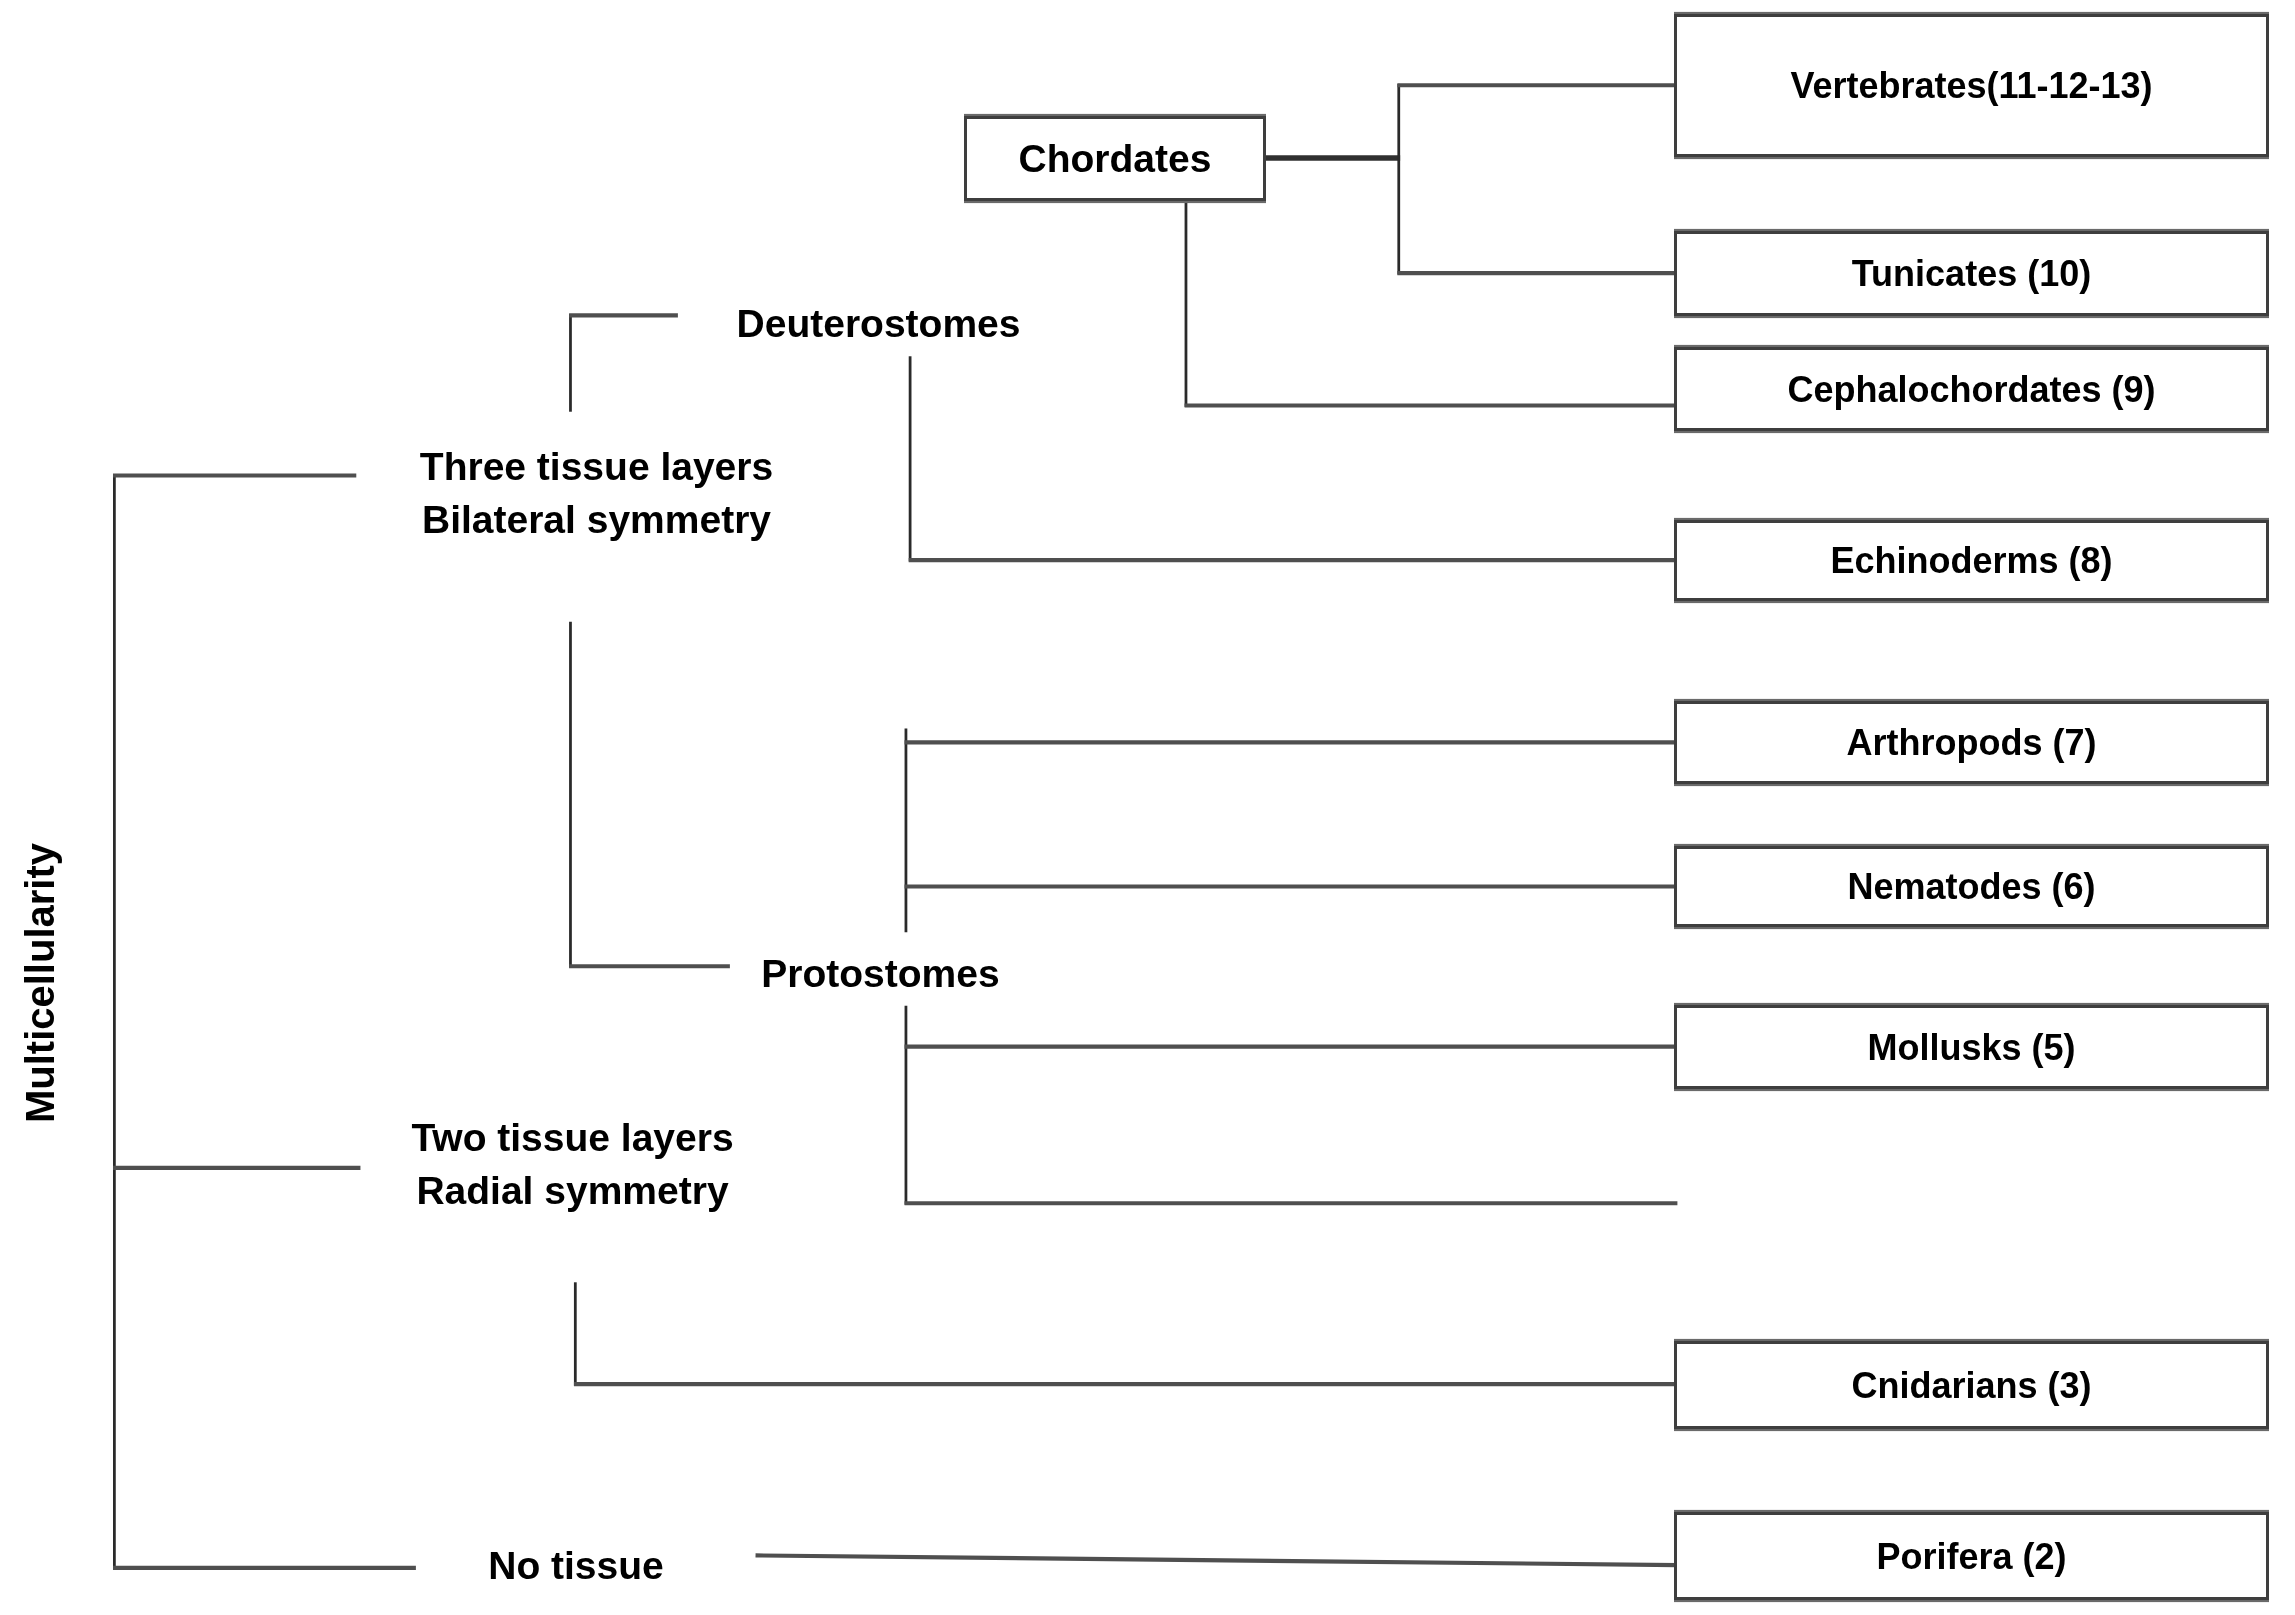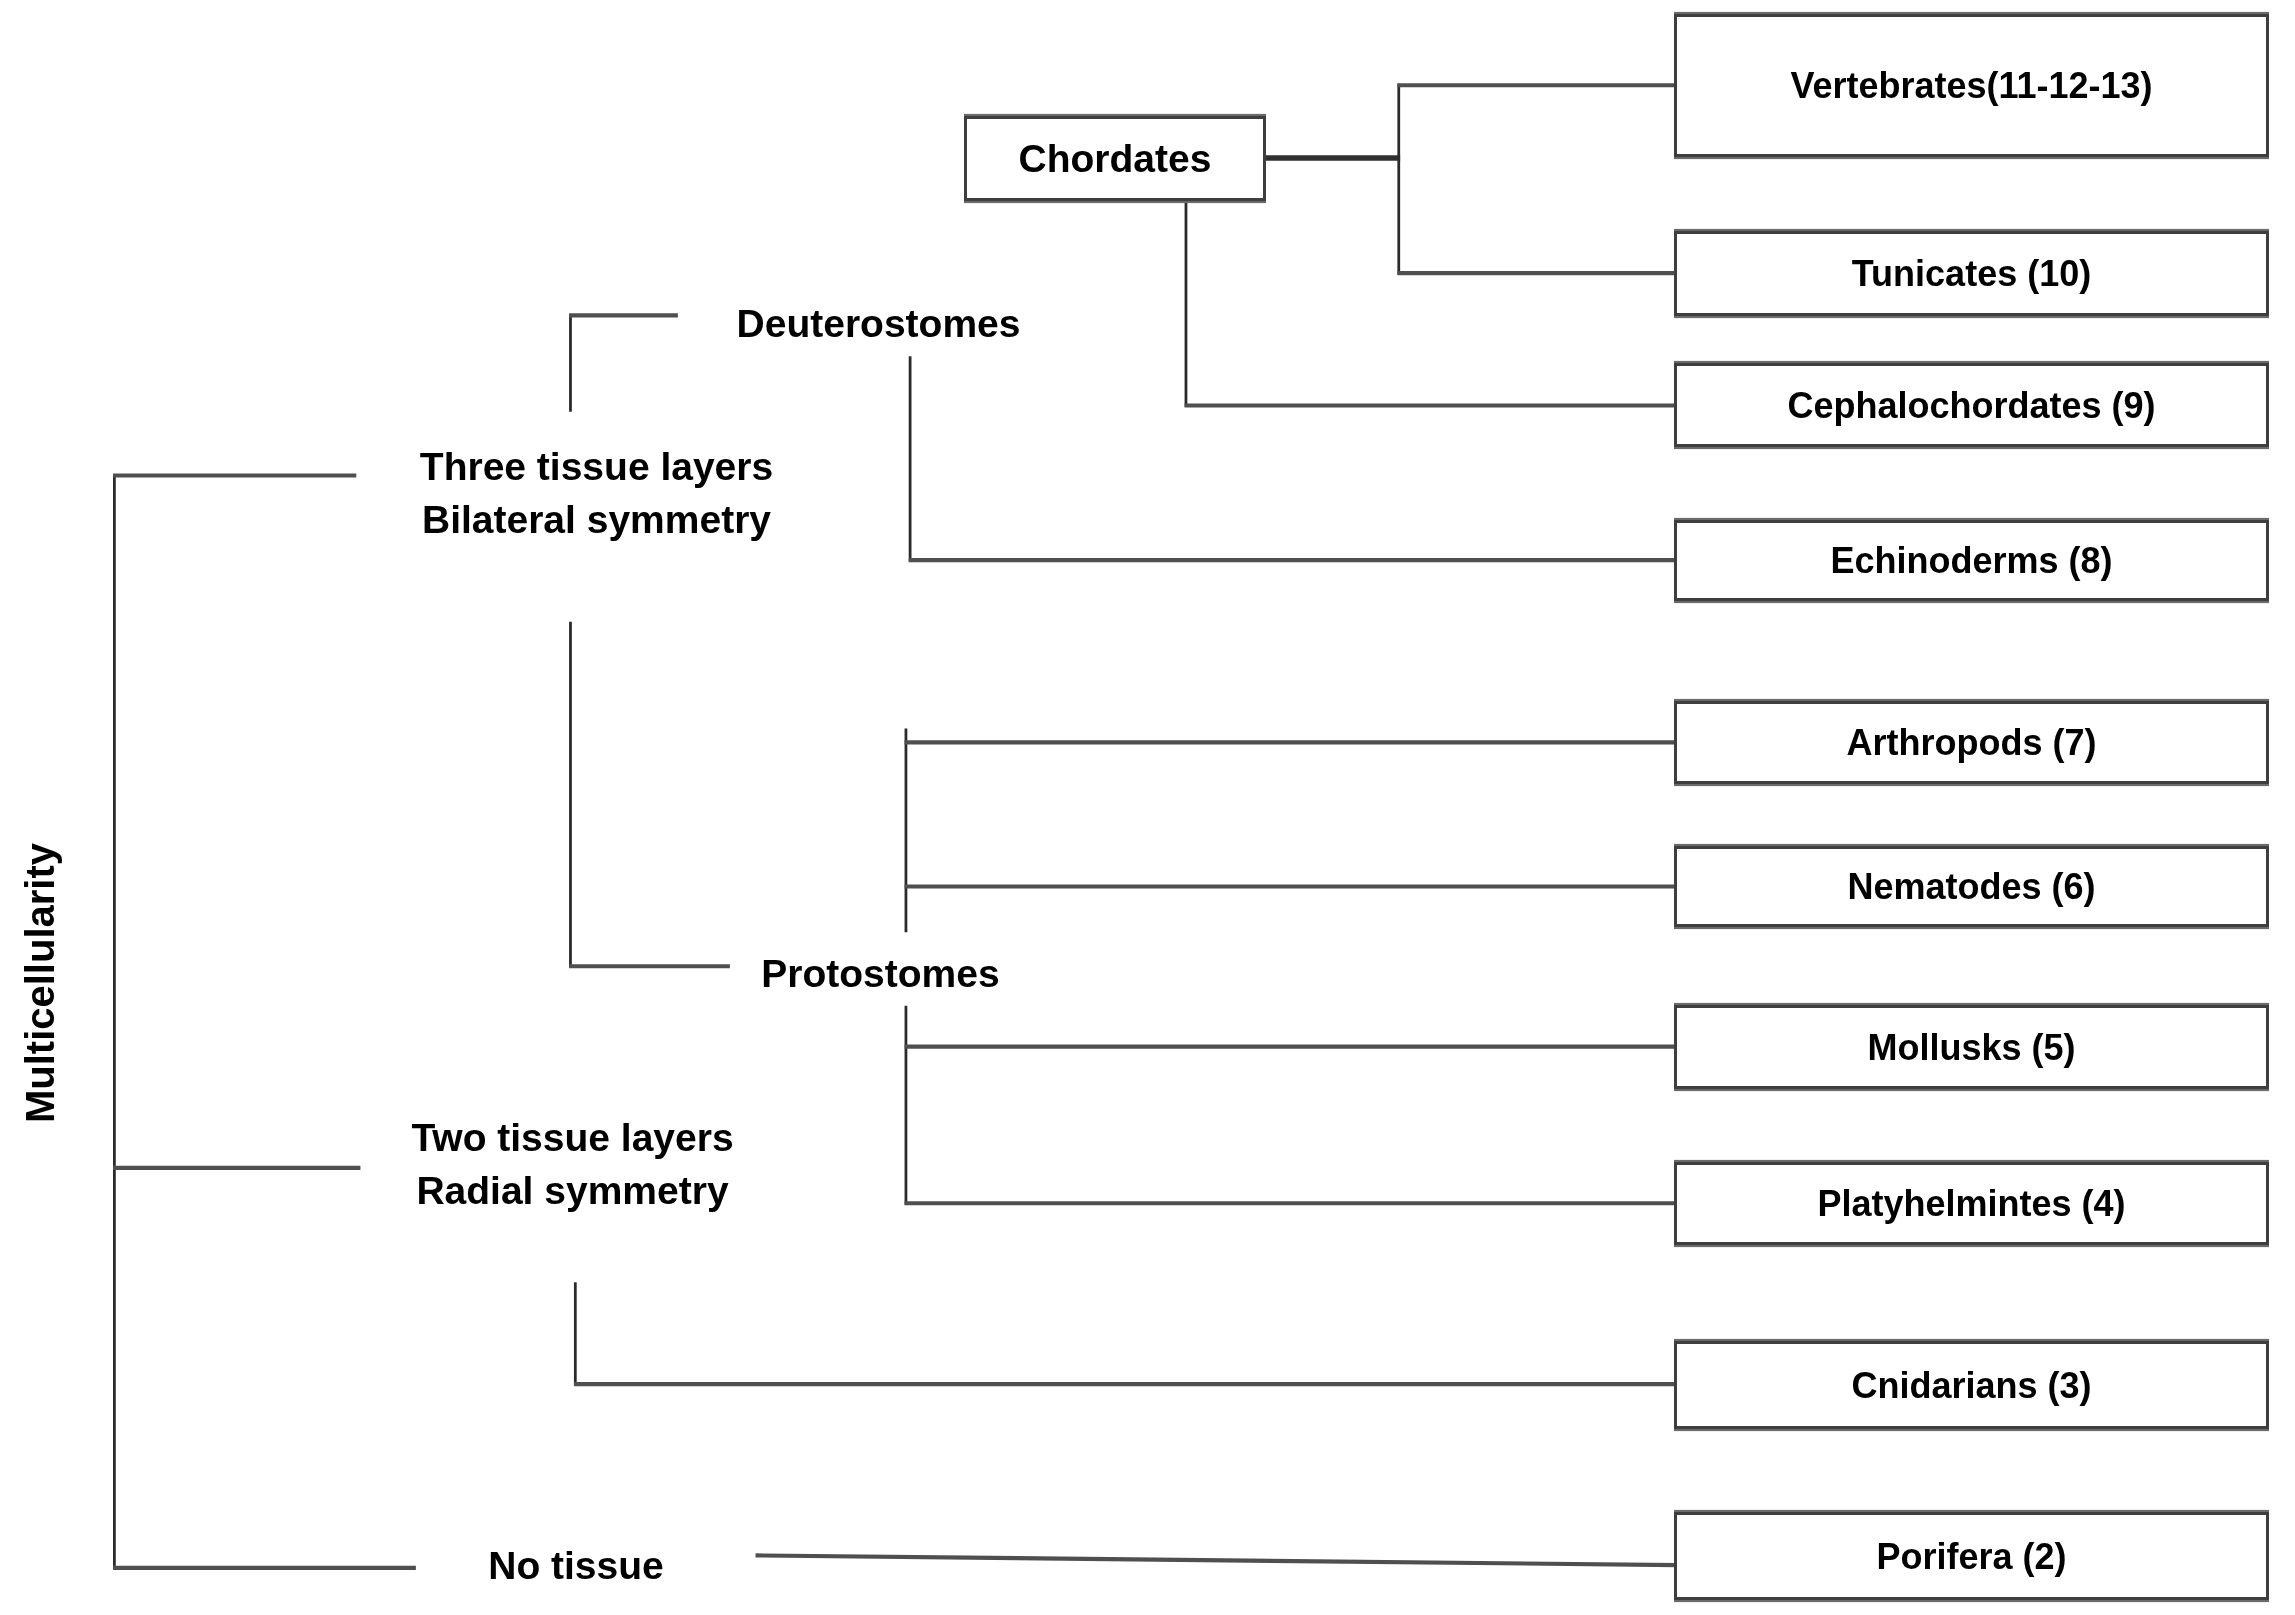--- a/index.html
+++ b/index.html
@@ -154,43 +154,40 @@
 
   <div class="box" style="top:14px; height:143px;">
     <span>Vertebrates</span>
     <span>(11-12-13)</span>
   </div>
 
   <div class="box" style="top:231px; height:85px;">
     <span>Tunicates (10)</span>
   </div>
 
-  <div class="box" style="top:363px; height:84px;">
+  <div class="box" style="top:347px; height:84px;">
     <span>Cephalochordates (9)</span>
   </div>
 
   <div class="box" style="top:520px; height:81px;">
     <span>Echinoderms (8)</span>
   </div>
 
   <div class="box" style="top:701px; height:83px;">
     <span>Arthropods (7)</span>
   </div>
 
   <div class="box" style="top:846px; height:81px;">
     <span>Nematodes (6)</span>
   </div>
 
   <div class="box" style="top:1005px; height:84px;">
     <span>Mollusks (5)</span>
   </div>
 
-  <div class="box" style="top:1162px; height:83px;">
-    <span>Platyhelmintes (4)</span>
-  </div>
 
   <div class="box" style="top:1341px; height:88px;">
     <span>Cnidarians (3)</span>
   </div>
 
   <div class="box" style="top:1512px; height:88px;">
     <span>Porifera (2)</span>
   </div>
 
 </div>

